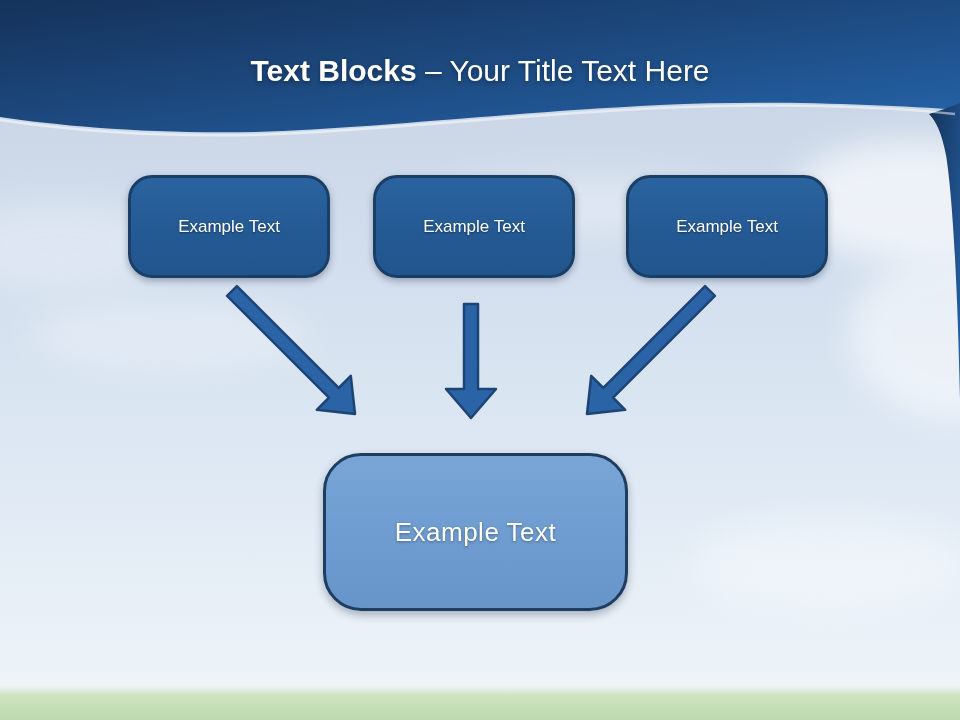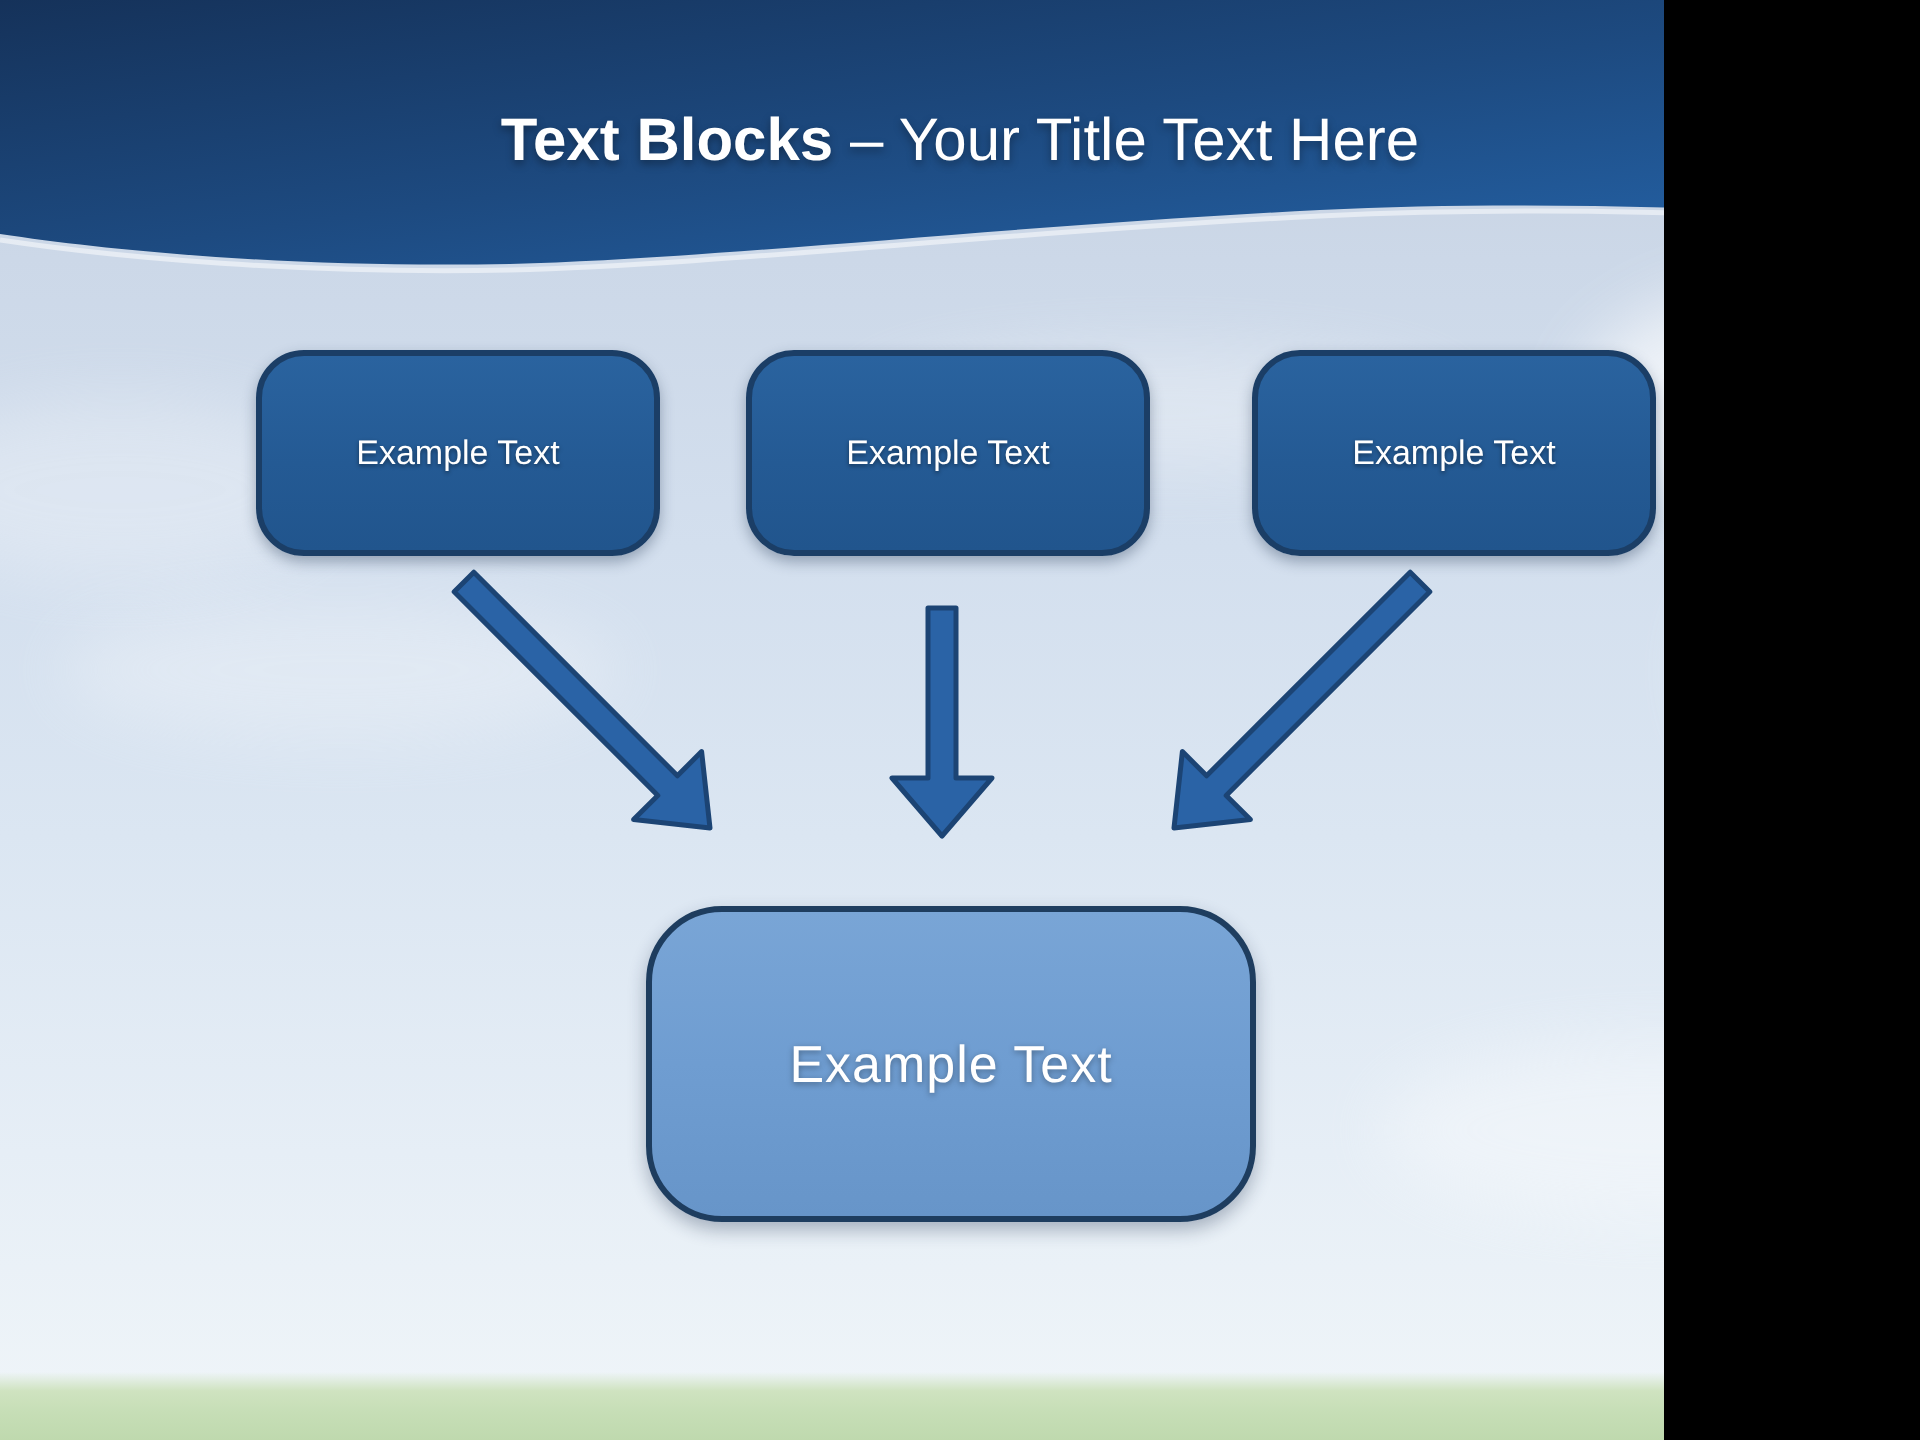--- a/index.html
+++ b/index.html
@@ -3,21 +3,21 @@
 <meta charset="utf-8">
 <style>
   html, body { margin: 0; padding: 0; }
   body {
     width: 960px; height: 720px;
     font-family: "Liberation Sans", sans-serif;
     background: #000;
   }
   .slide {
     position: relative;
-    width: 832px; height: 720px;
+    width: 960px; height: 720px;
     overflow: hidden;
     background: linear-gradient(180deg,
       #c5cedd 0%, #ccd8e8 18%, #d3dfee 38%,
       #dbe6f2 58%, #e6eef6 80%, #eef4f8 96%);
   }
   .cloud {
     position: absolute;
     border-radius: 50%;
     background: rgba(255,255,255,0.85);
     filter: blur(16px);

